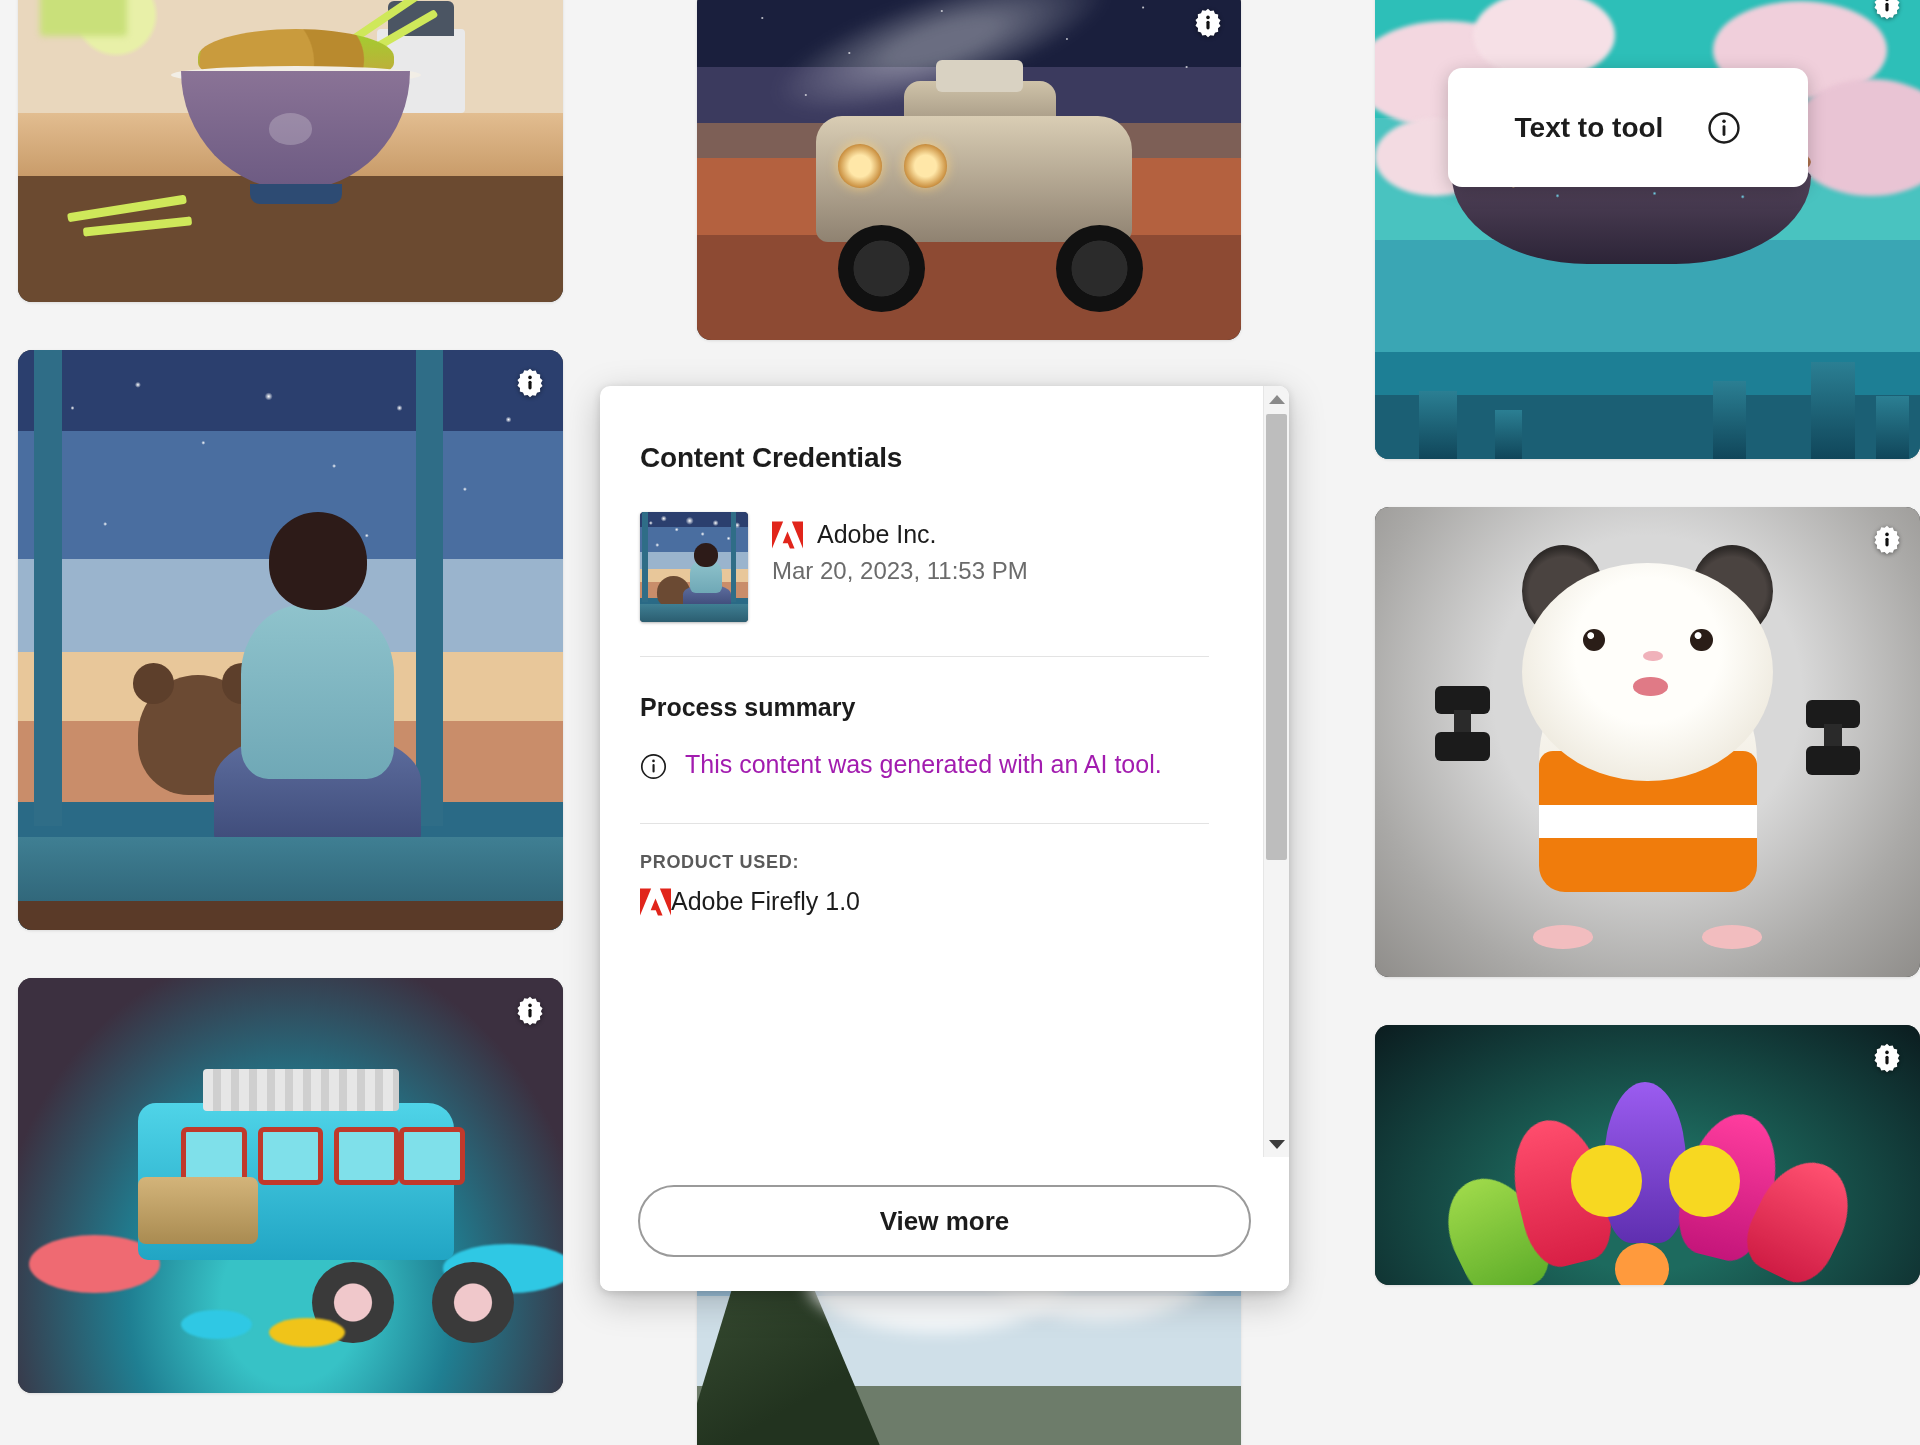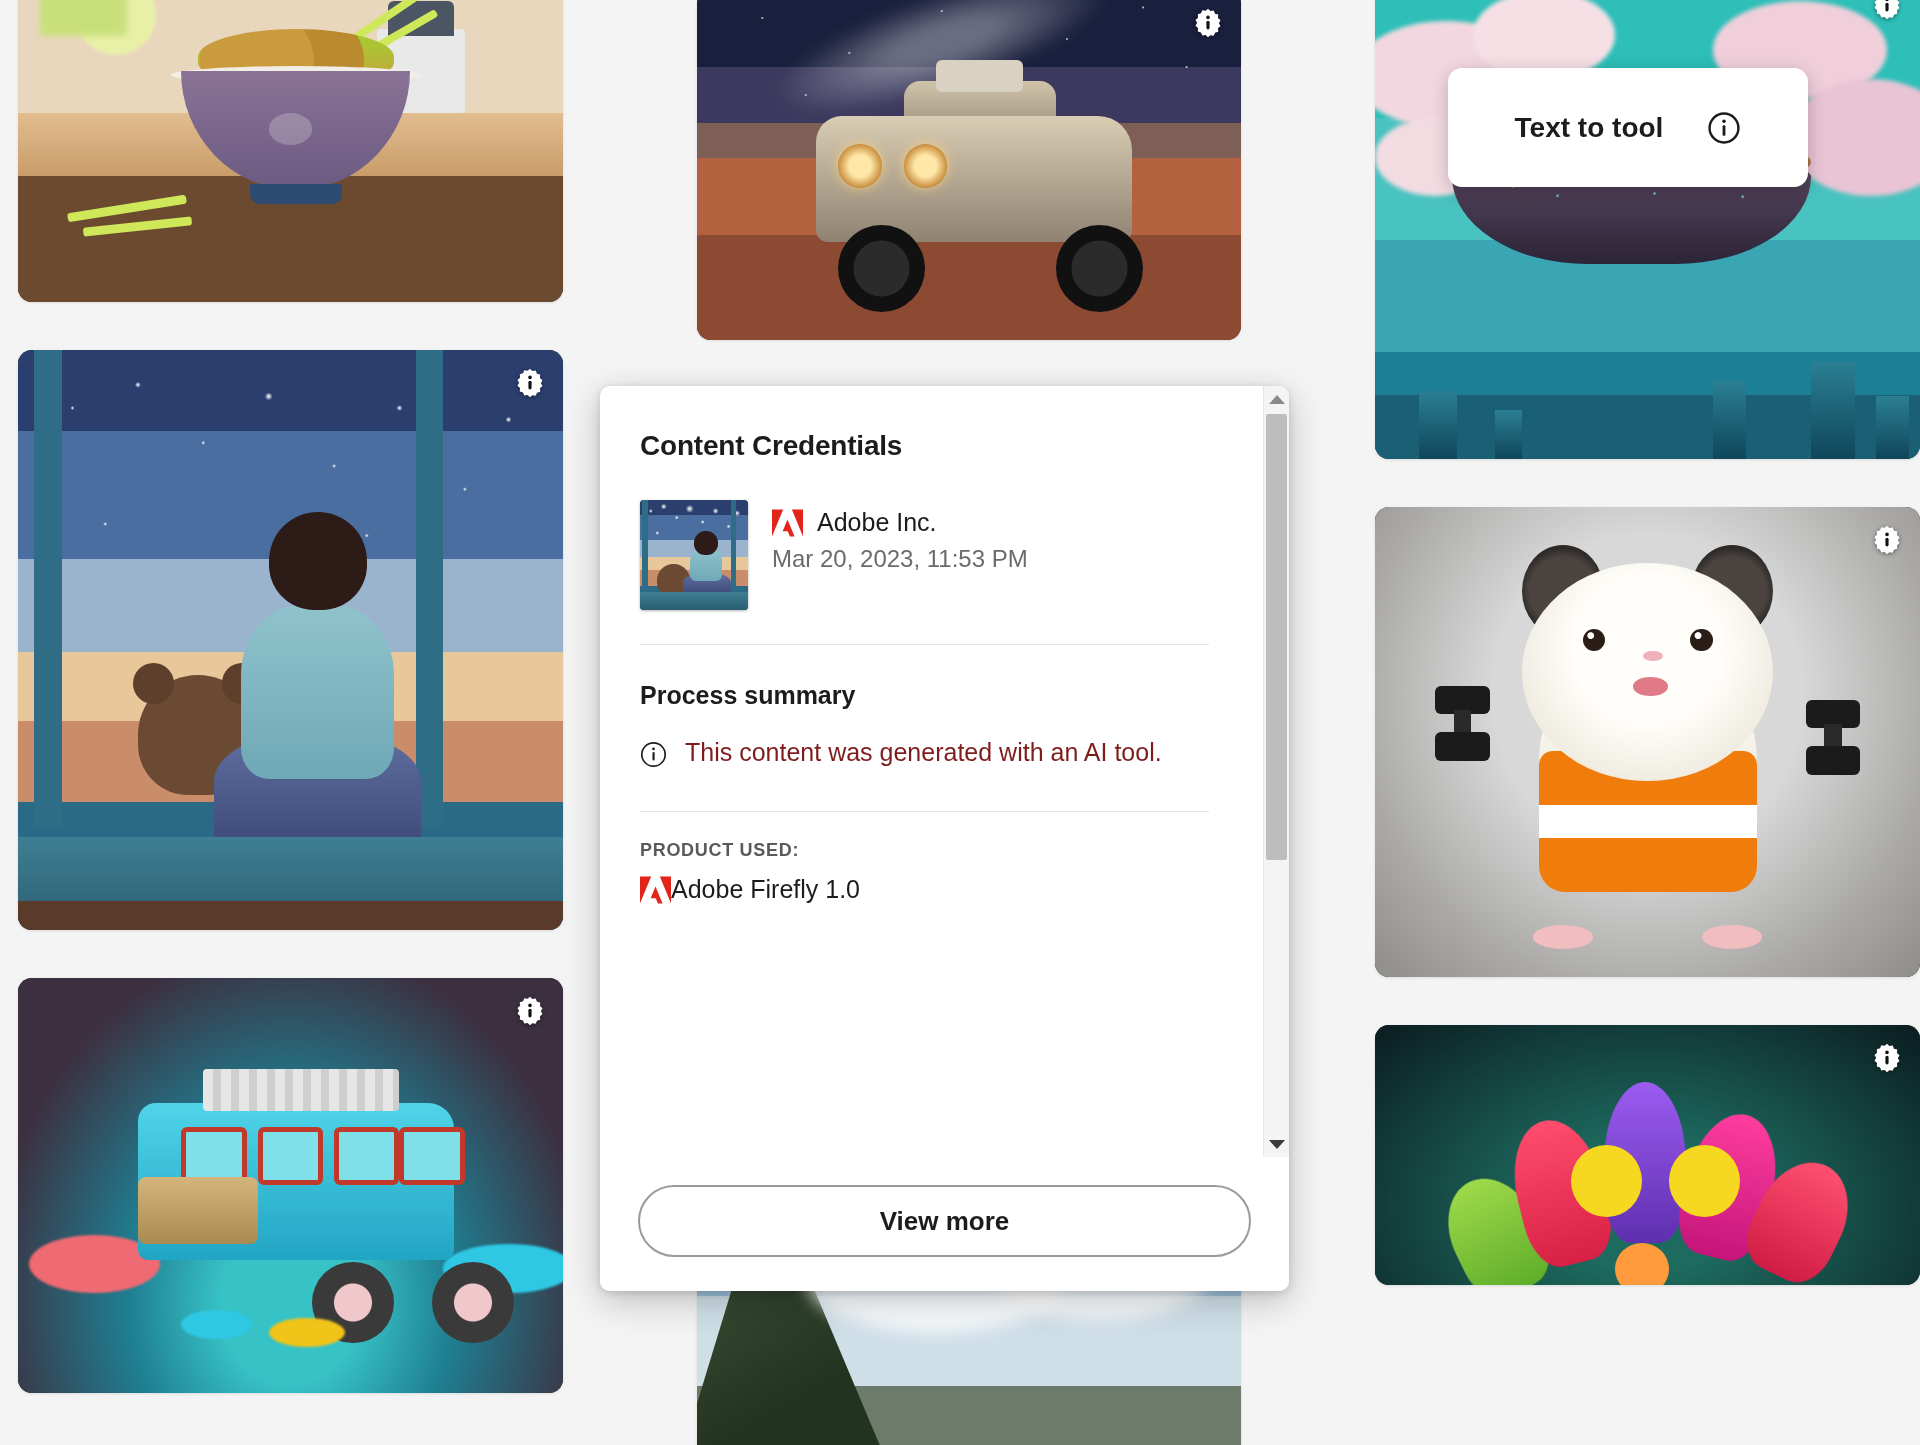--- a/index.html
+++ b/index.html
@@ -191,21 +191,21 @@
     border-radius: 10px;
     box-shadow: 0 10px 36px rgba(0,0,0,.22), 0 2px 8px rgba(0,0,0,.14);
     z-index: 50;
     display: flex;
     flex-direction: column;
     overflow: hidden;
   }
   .cc-scrollwrap { position: relative; flex: 1; overflow: hidden; display:flex; }
   .cc-body {
     flex: 1;
-    padding: 44px 54px 0 40px;
+    padding: 56px 54px 0 40px;
     overflow: hidden;
   }
   .cc-title {
     font-size: 28px; font-weight: 700; color: #1c1c1c;
     letter-spacing: -.2px;
     margin-bottom: 38px;
   }
   .cc-issuer { display:flex; align-items:flex-start; gap: 24px; }
   .cc-thumb {
     width: 108px; height: 110px; border-radius: 4px; flex:none;
@@ -220,21 +220,21 @@
 
   .cc-divider { height:1px; background:#e3e3e3; margin: 34px 0 0 0; }
 
   .cc-section-title {
     font-size: 25px; font-weight: 700; color:#1c1c1c;
     margin: 36px 0 26px 0;
   }
   .cc-summary-row { display:flex; gap: 18px; align-items:flex-start; }
   .info-round { width:27px;height:27px;flex:none;margin-top:5px; }
   .cc-summary-text {
-    font-size: 25px; color:#7f1d1d; line-height: 1.32; max-width: 530px;
+    font-size: 25px; color:#a21caf; line-height: 1.32; max-width: 530px;
   }
   .cc-label {
     font-size: 18px; font-weight: 700; letter-spacing: .7px;
     color: #5a5a5a; margin: 28px 0 14px 0;
   }
   .cc-product { display:flex; align-items:center; }
   .cc-product-name { font-size: 25px; color:#1c1c1c; }
 
   
   .cc-scrollbar {

